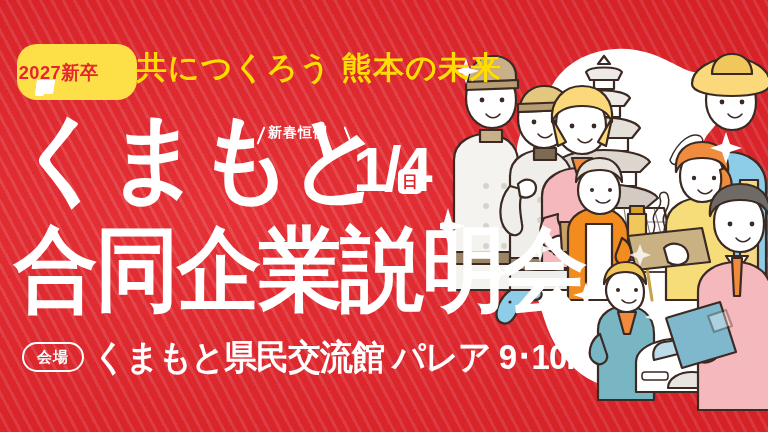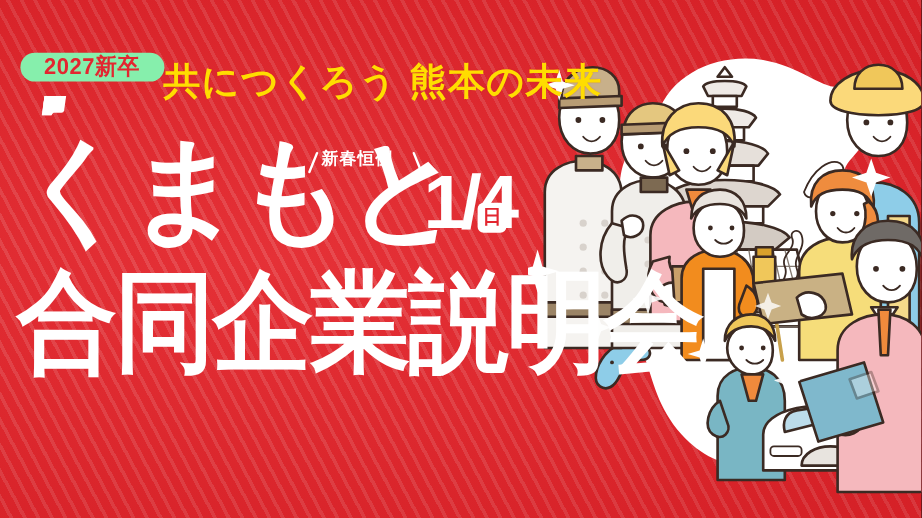--- a/index.html
+++ b/index.html
@@ -32,24 +32,24 @@
 
   
   .left{
     position:absolute;left:0;top:0;width:470px;height:432px;
     z-index:40;
   }
 
   
   .bubble{
     position:absolute;left:17px;top:44px;
-    width:120px;height:24px;
-    background:#86efac;
+    width:120px;height:56px;
+    background:#fde047;
     border-radius:20px;
-    display:flex;align-items:center;justify-content:center;
+    display:flex;align-items:center;
   }
   .bubble-text{
     color:#e32630;
     font-size:19px;font-weight:bold;
     letter-spacing:0.5px;
     line-height:1;
     white-space:nowrap;
     transform:scaleX(0.96);
   }
   .bubble-tail{
@@ -431,15 +431,21 @@
     <div class="dateblock">
       <div class="slash-l"></div>
       <div class="slash-r"></div>
       <div class="shinshun">新春恒例</div>
       <div class="daynum">1/4</div>
       <div class="dow">
         <span>日</span>
       </div>
     </div>
 
+    <div class="venue">
+      <div class="venue-badge">
+        <span>会場</span>
+      </div>
+      <div class="venue-text">くまもと県民交流館 パレア 9･10F</div>
+    </div>
 
   </div>
 </div>
 
 </body></html>

